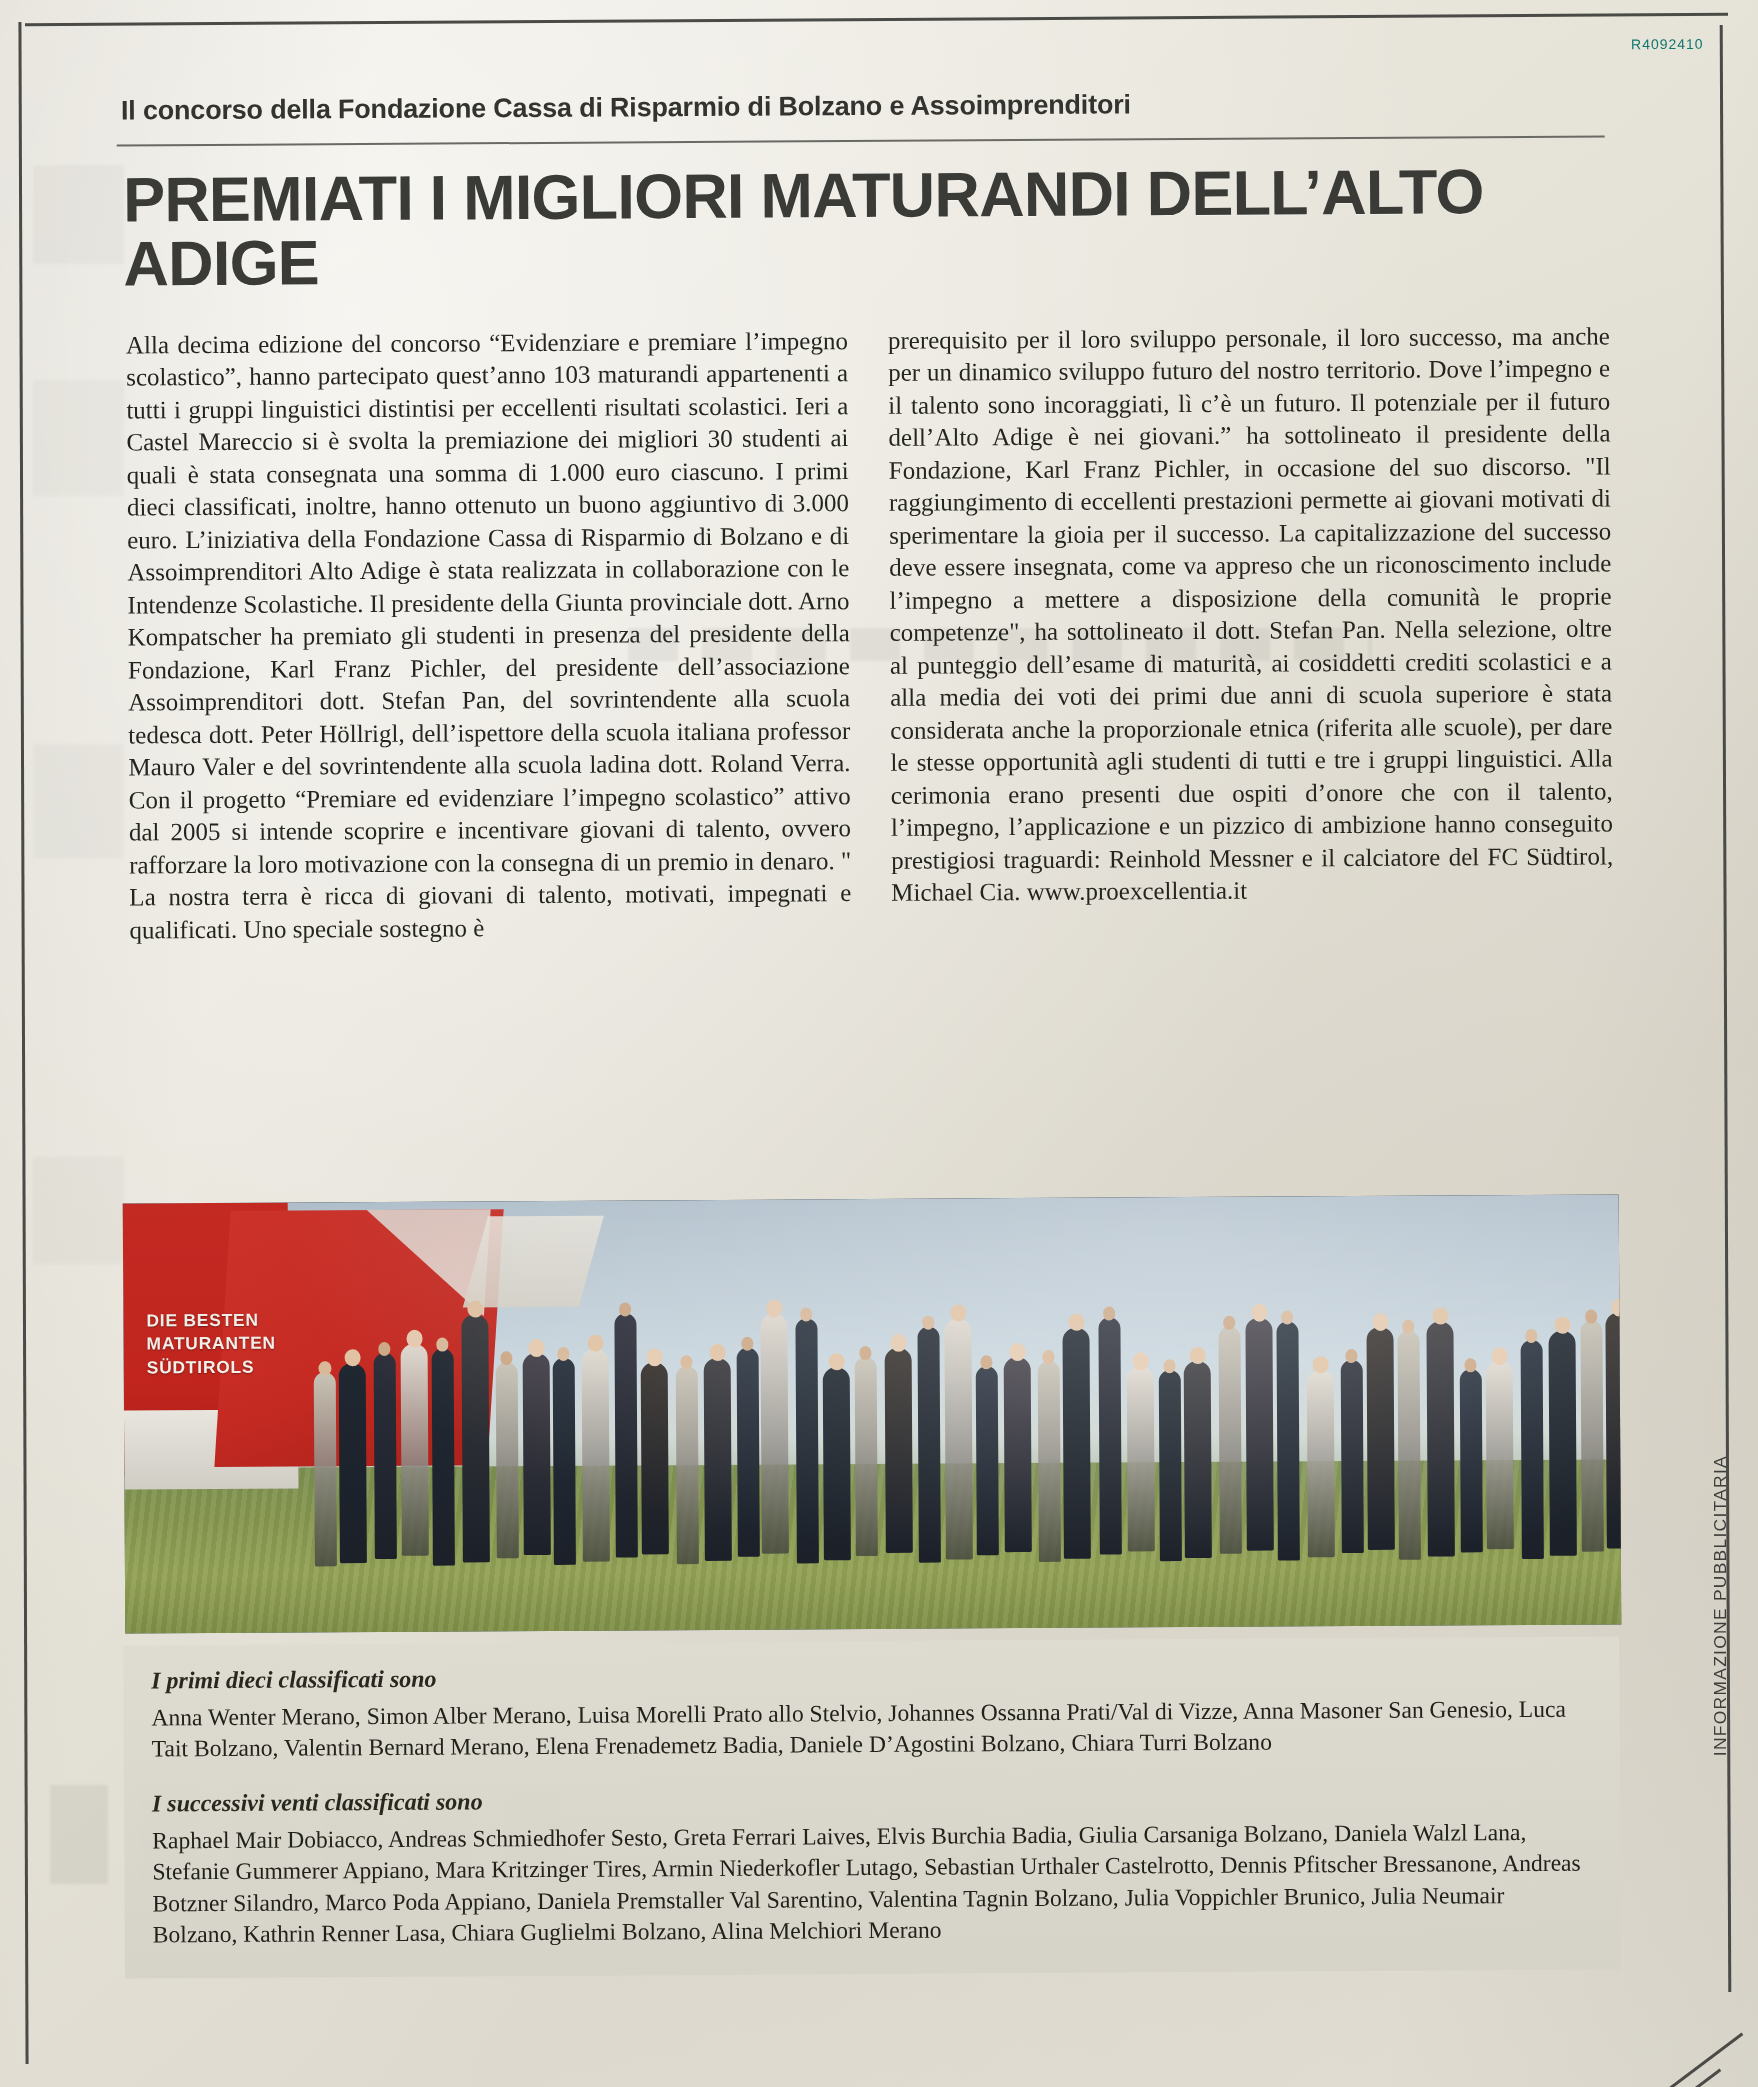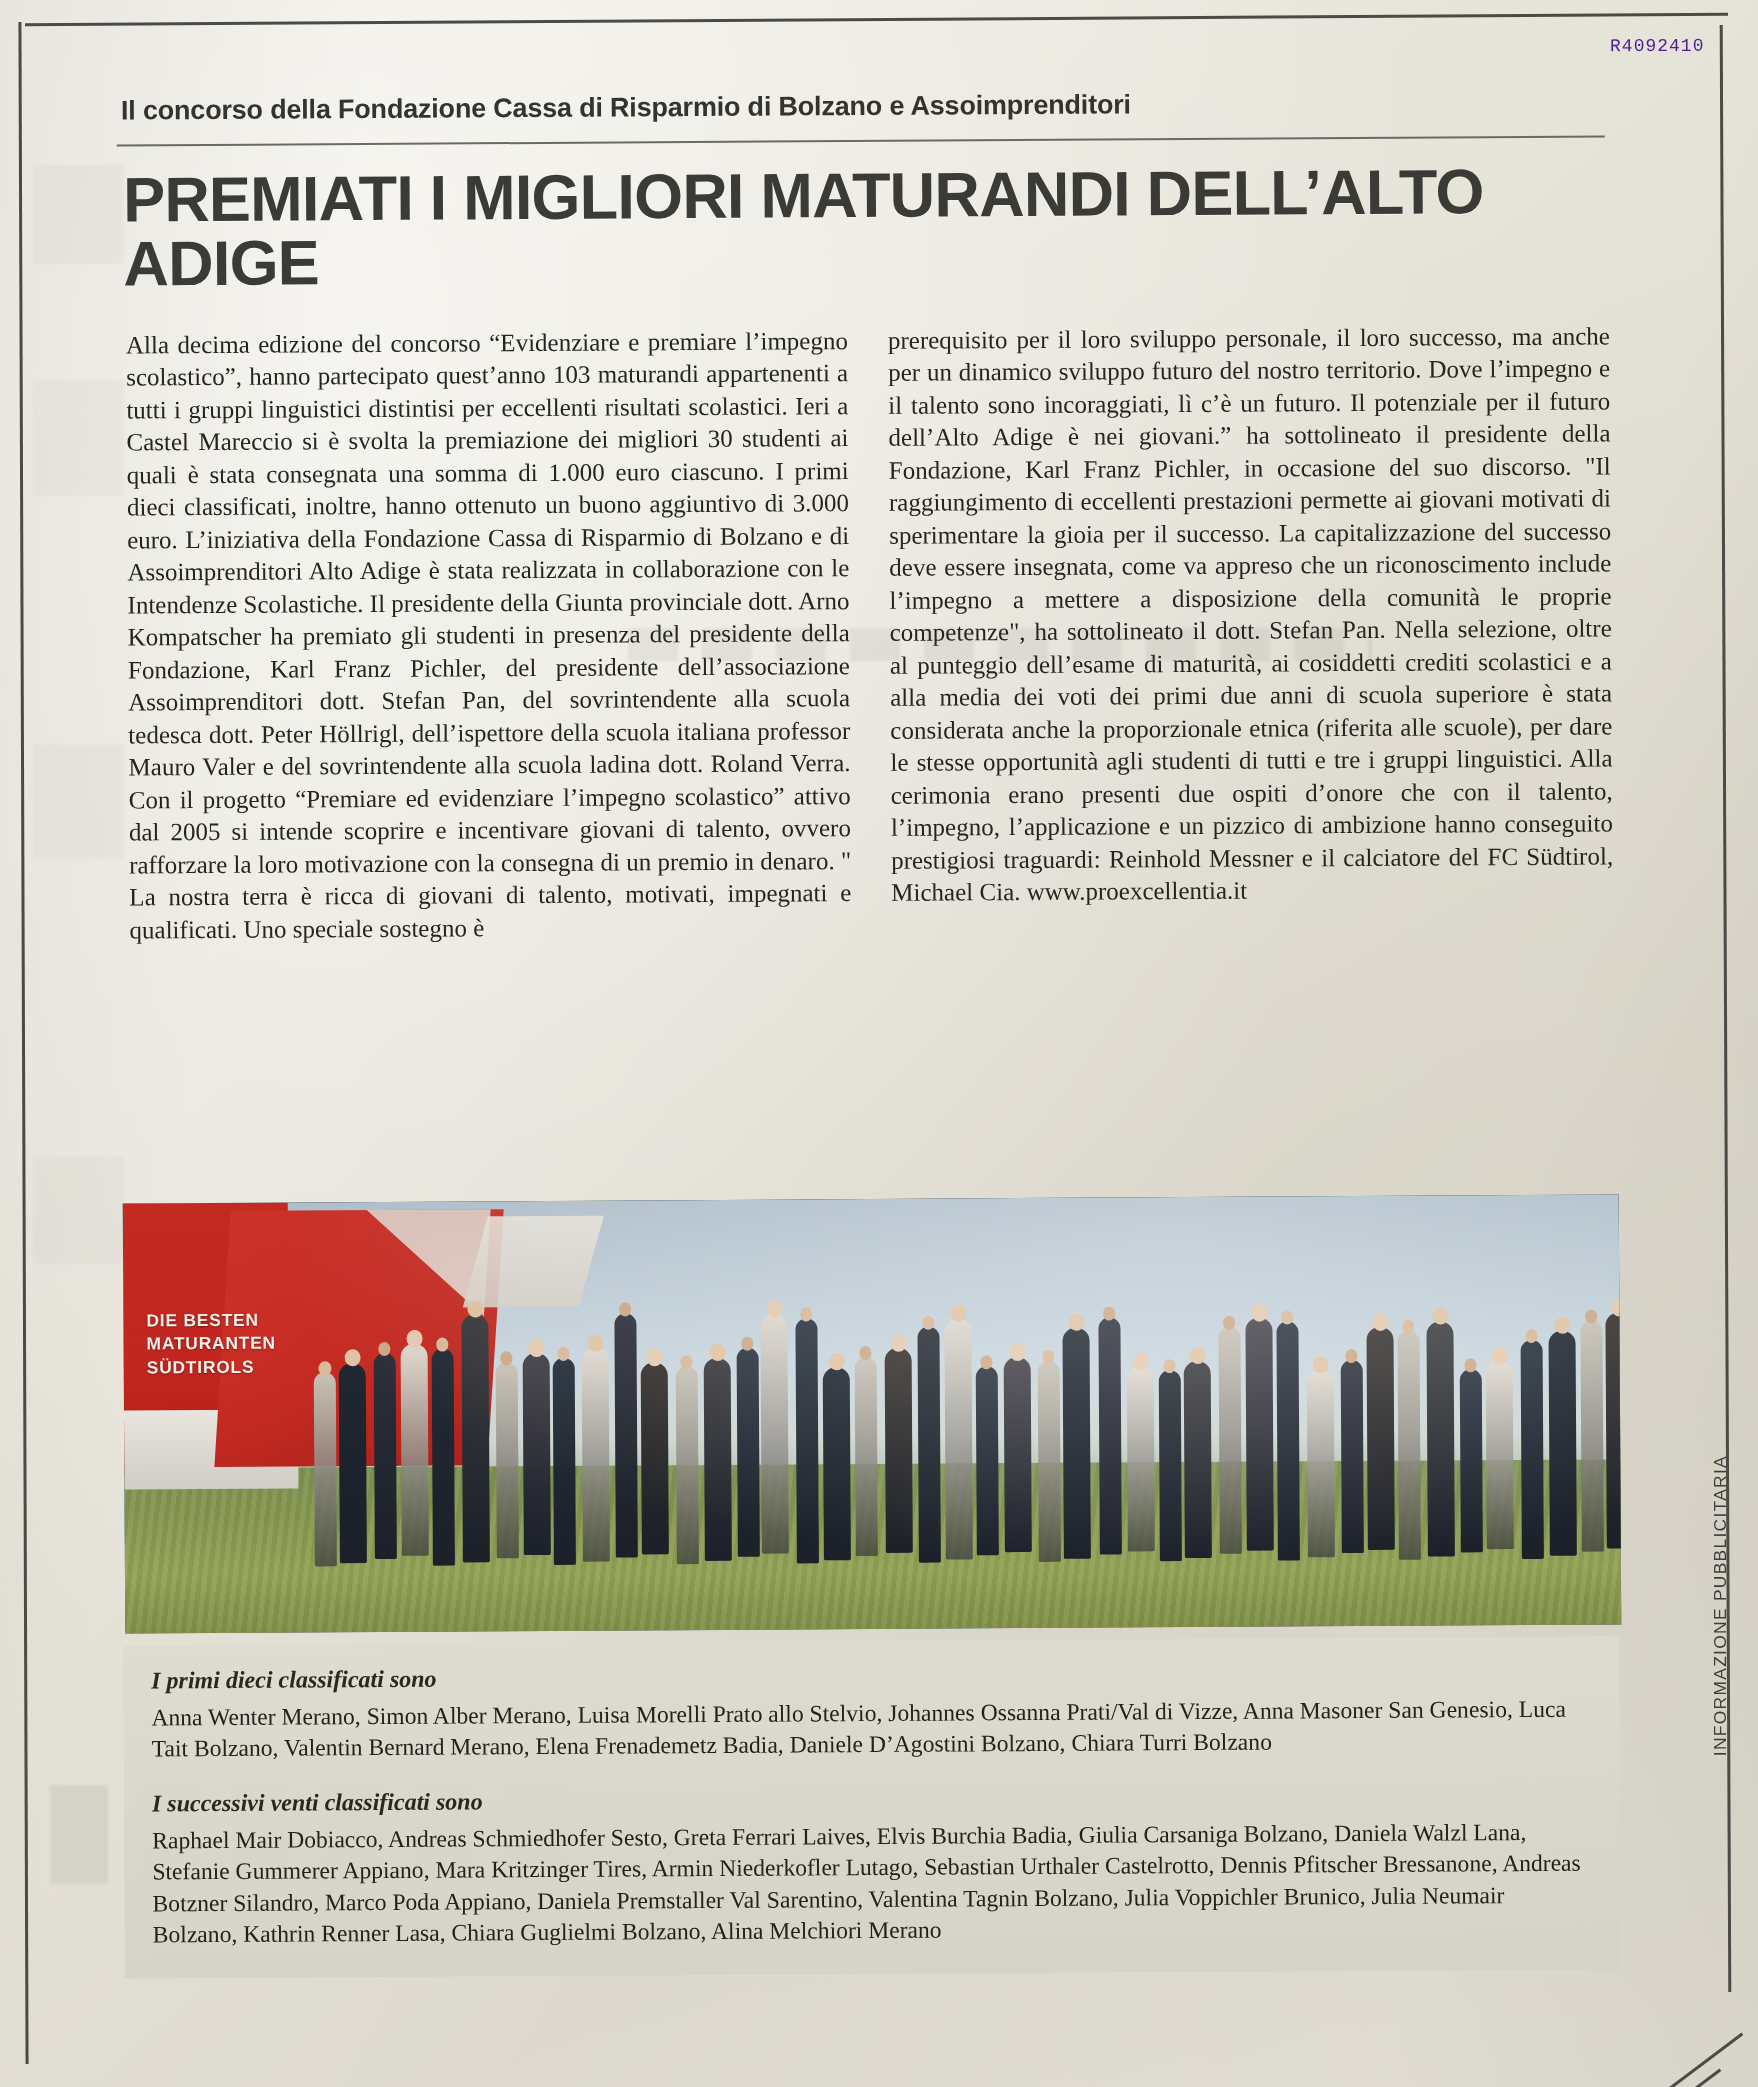--- a/index.html
+++ b/index.html
@@ -76,24 +76,24 @@
     right: 21.5px; bottom: 0;
     width: 124px; height: 2.5px;
     background: #4a4a46;
     transform: rotate(-37deg);
     transform-origin: right bottom;
   }
 
   .doc-id {
     position: absolute;
     right: 55px; top: 36px;
-    font-family: Liberation Mono, monospace;
-    font-size: 18px;
+    font-family: Liberation Sans, sans-serif;
+    font-size: 14px;
     letter-spacing: 1px;
-    color: #4c1d95;
+    color: #0f766e;
     transform: rotate(-0.3deg);
   }
 
   .content {
     position: absolute;
     left: 107px;
     top: 91px;
     width: 1504px;
     transform: rotate(-0.35deg);
   }

